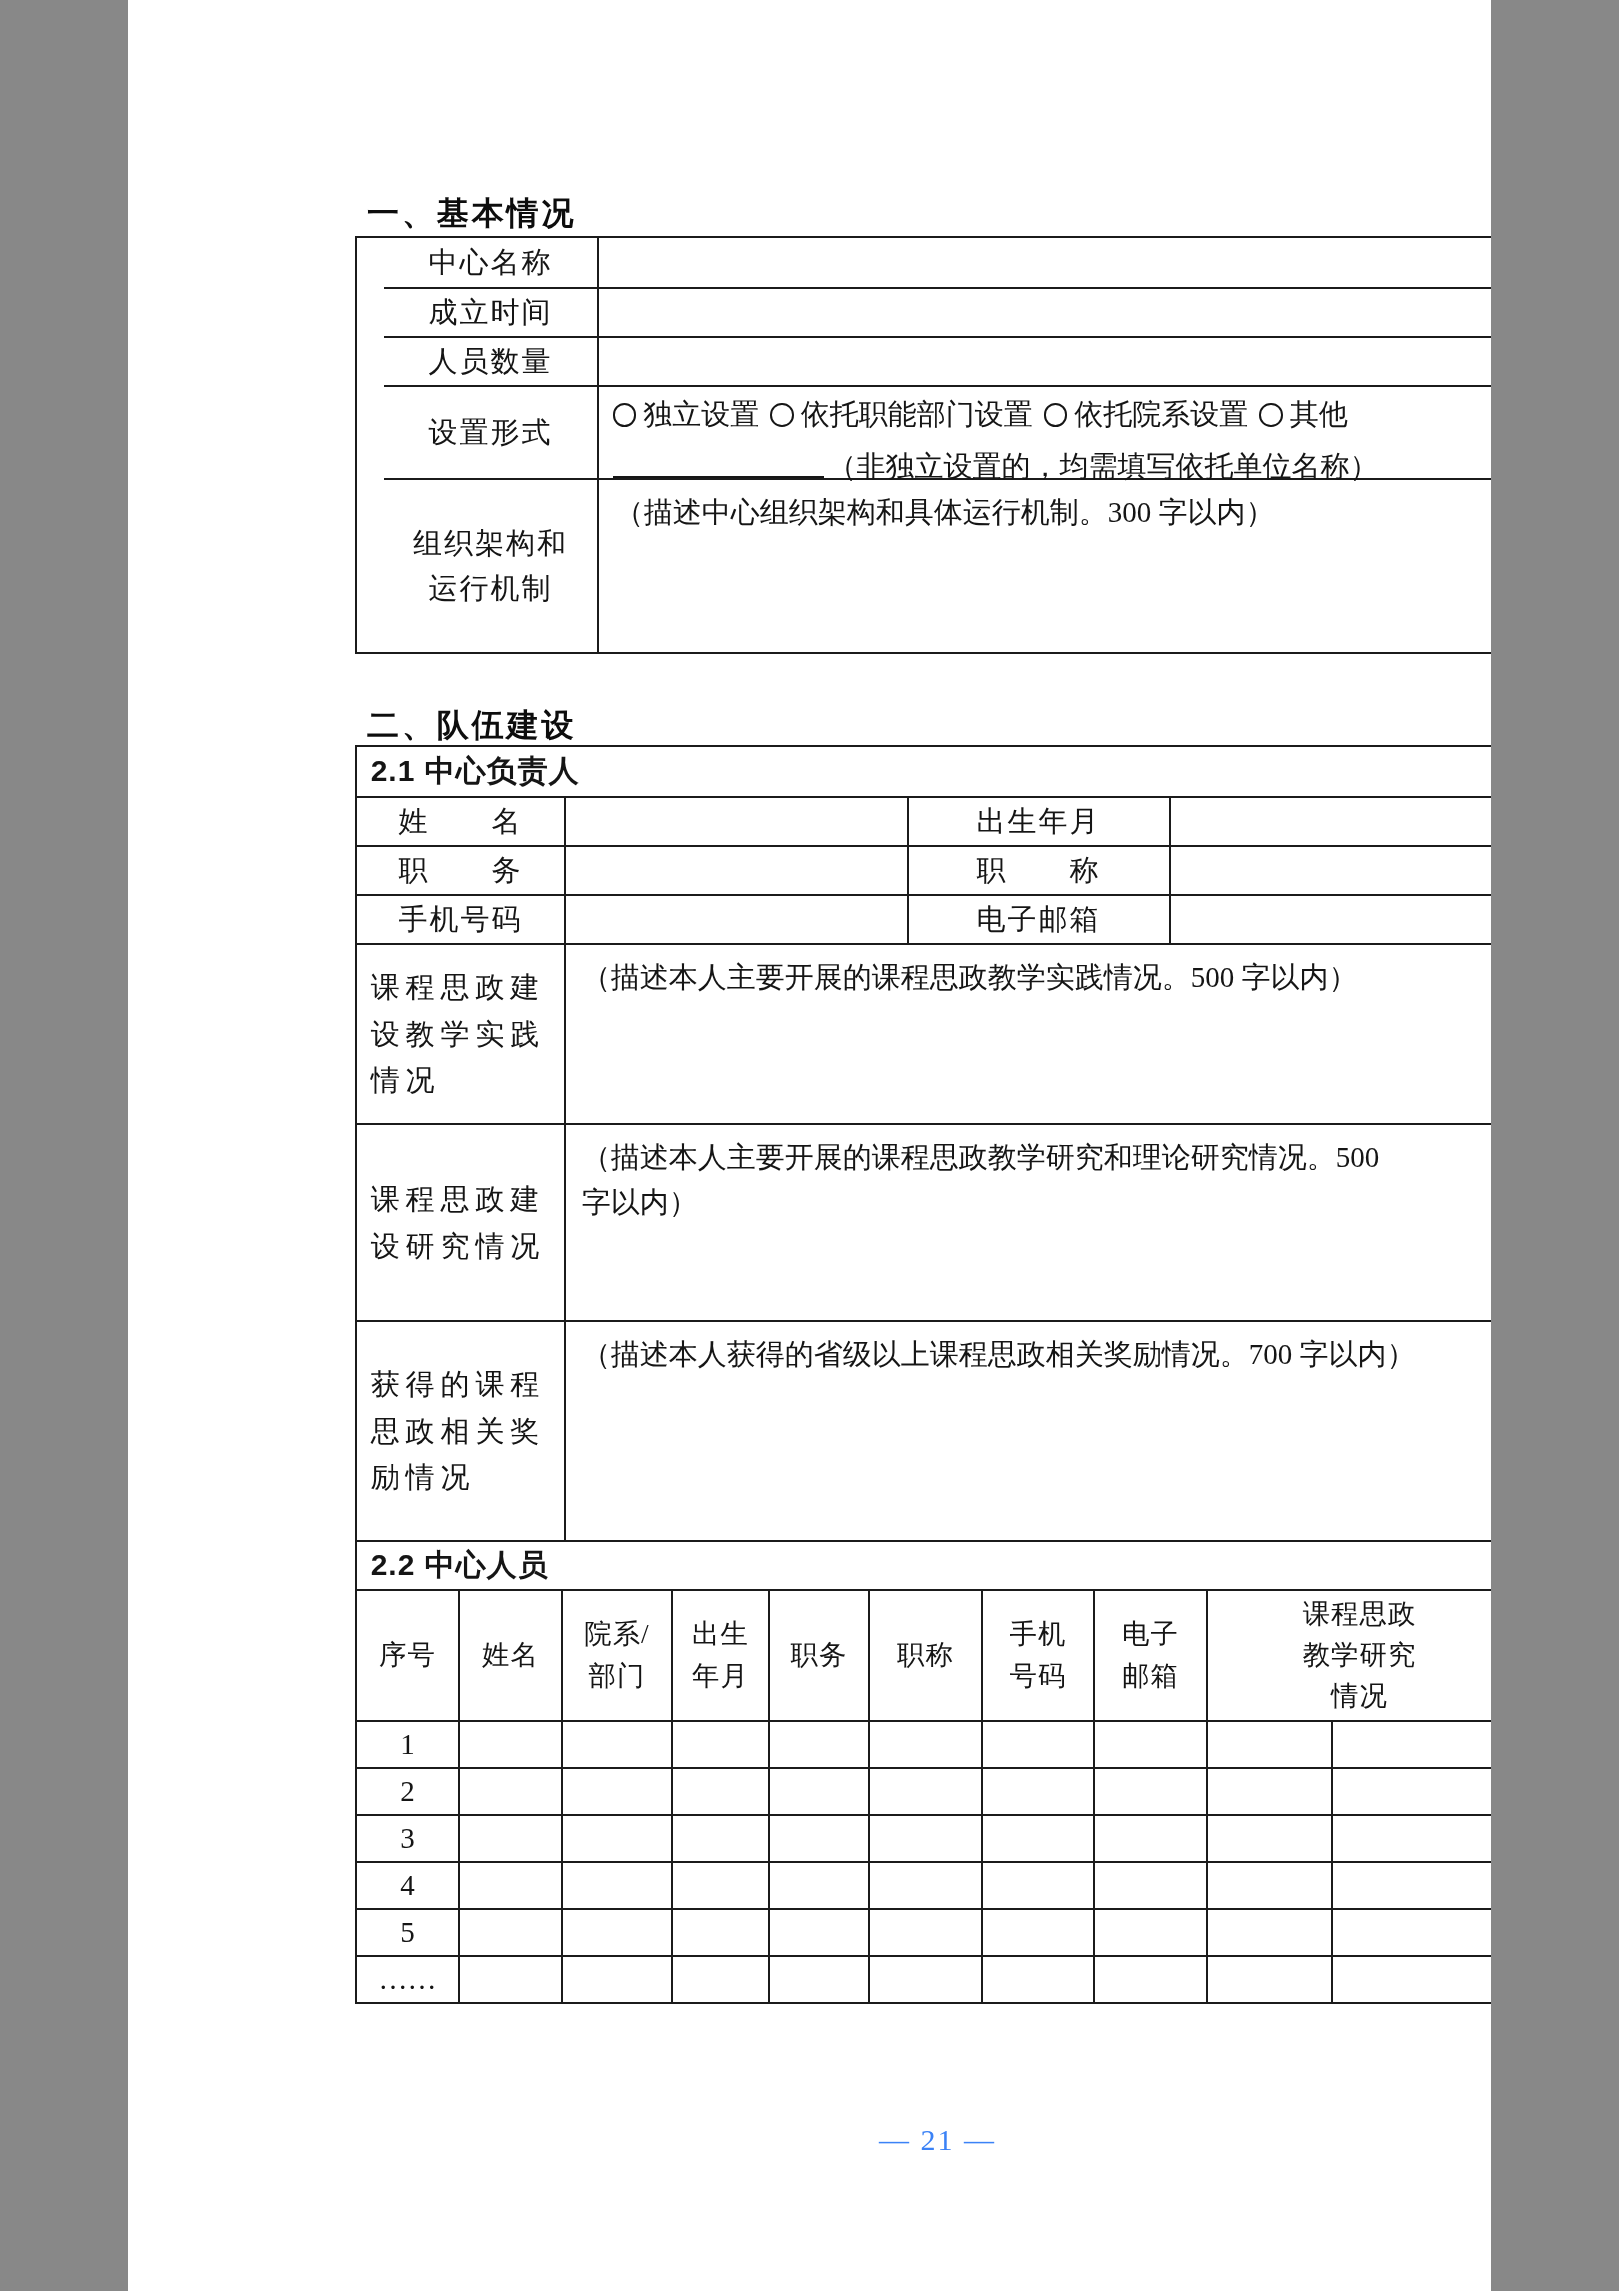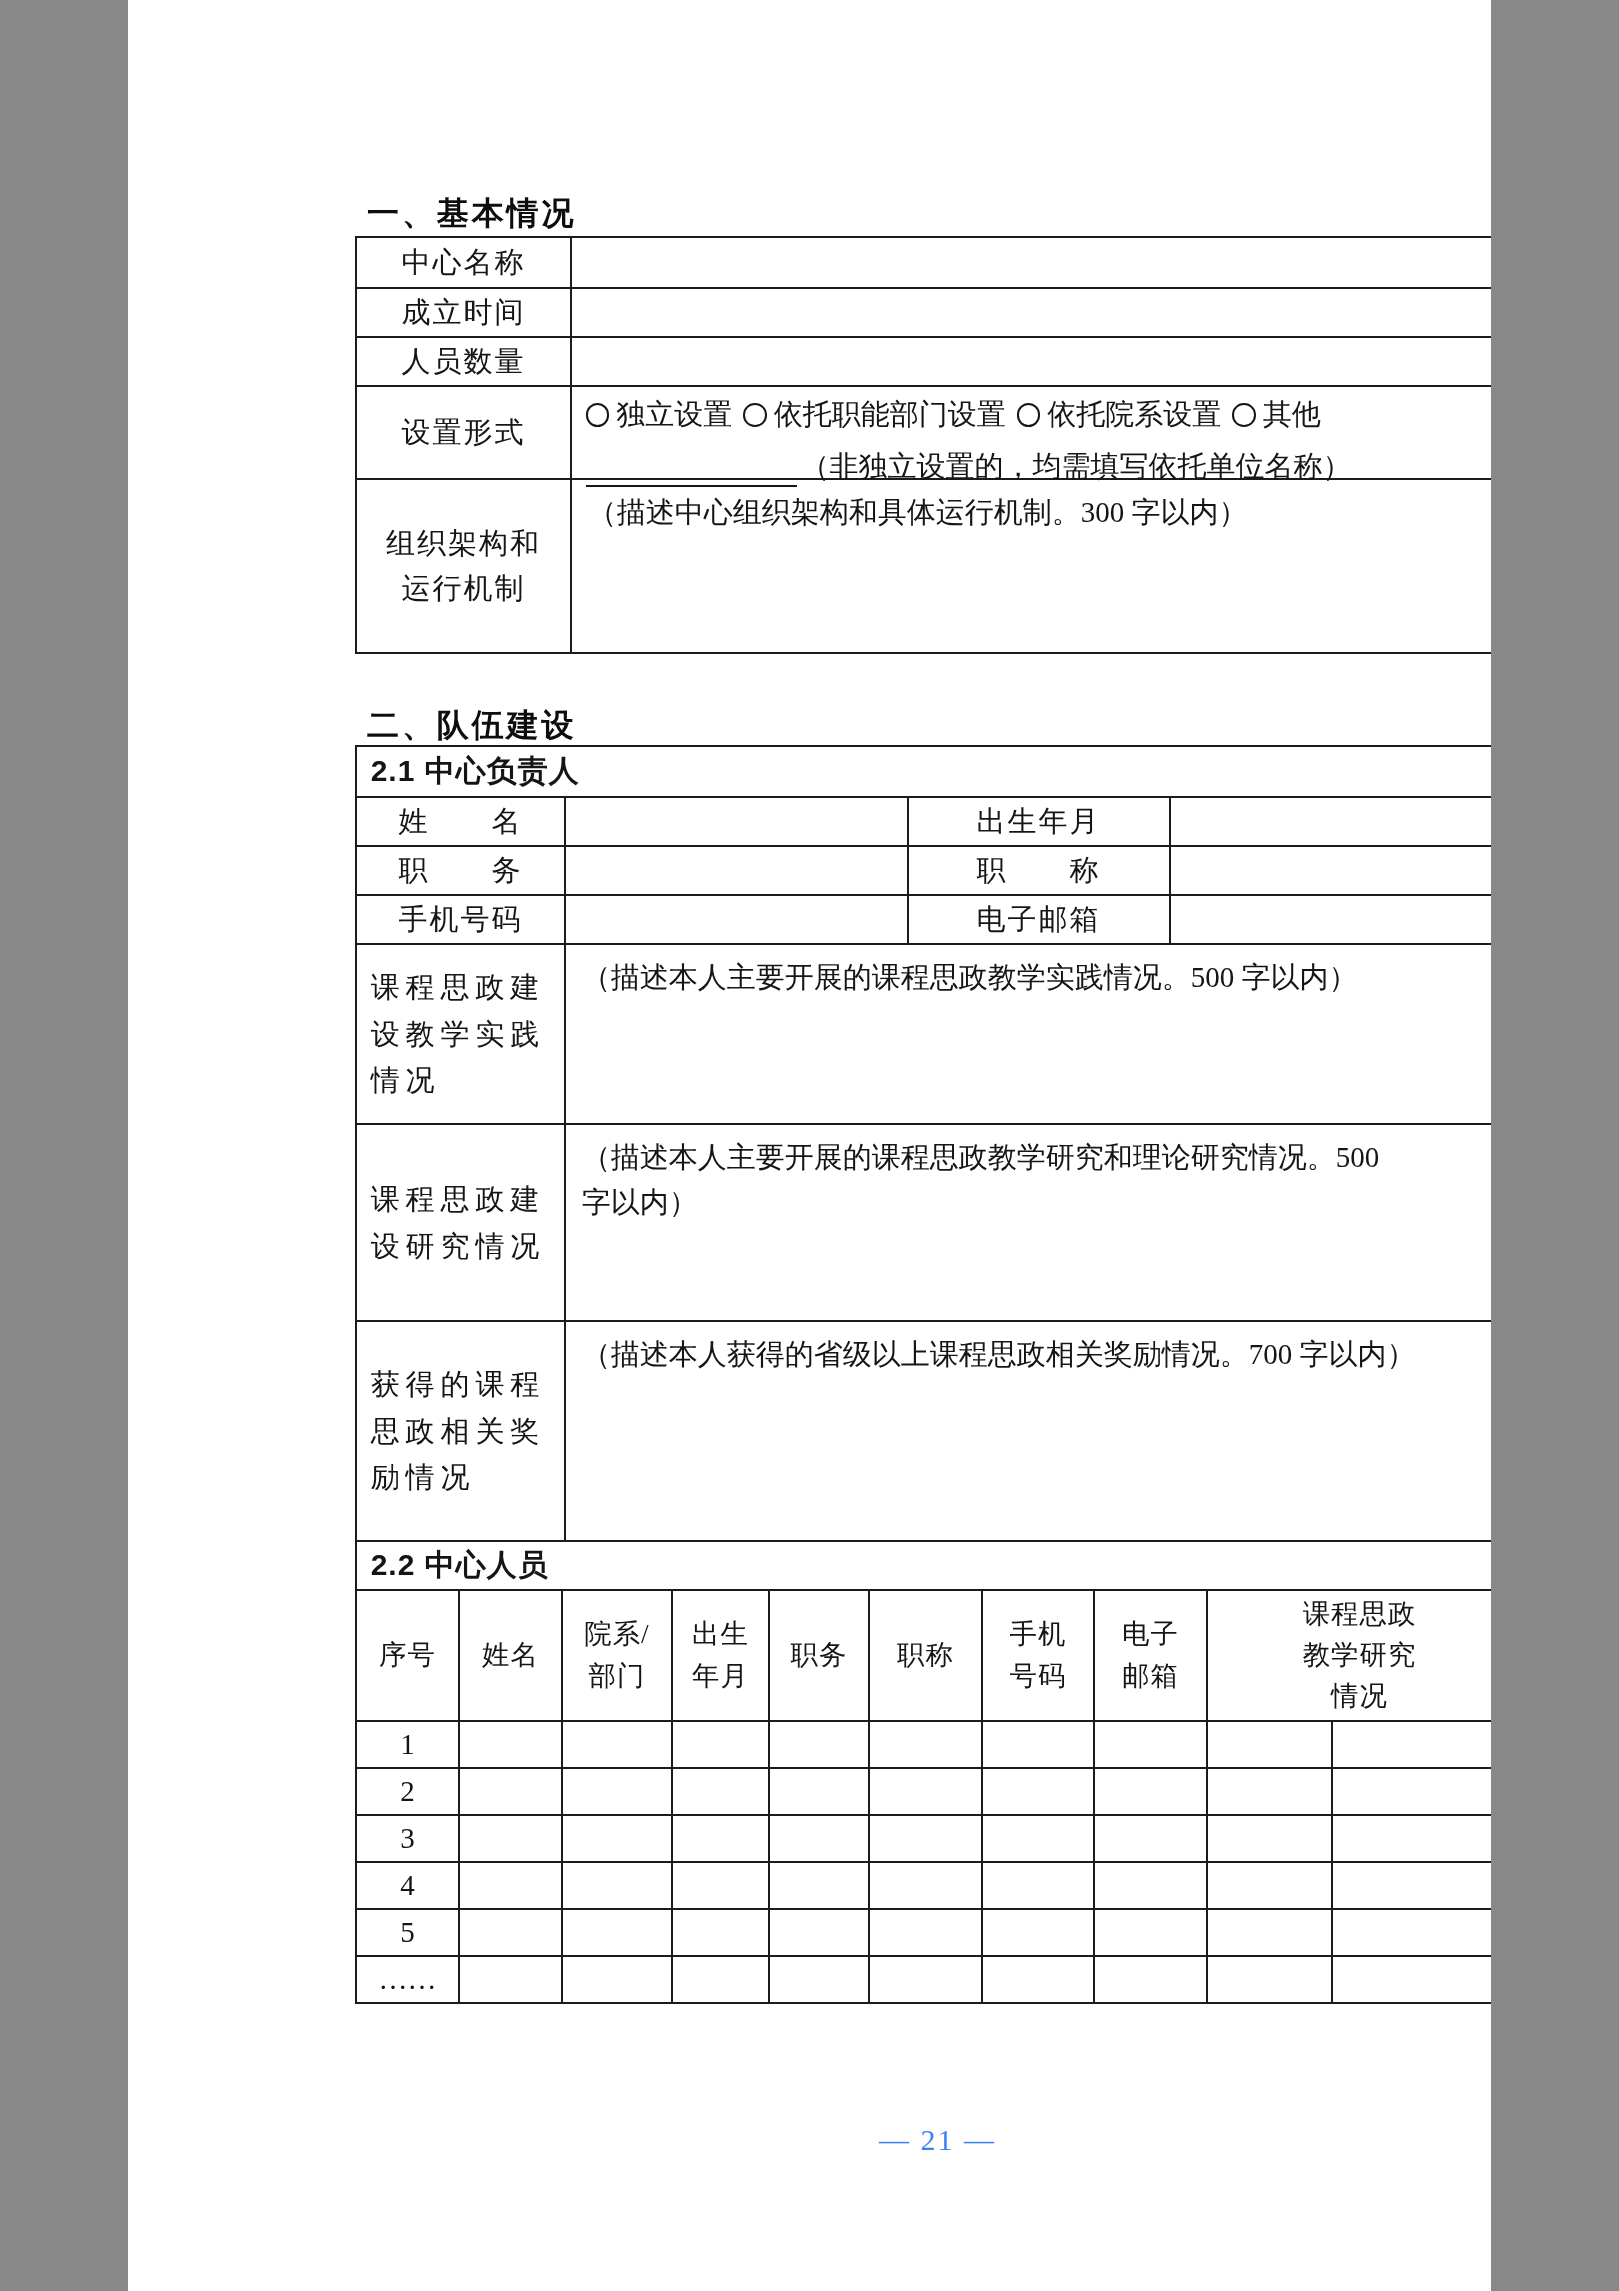--- a/index.html
+++ b/index.html
@@ -11,21 +11,21 @@
   }
   .sec-title {
     position:absolute; left:239px; font-size:32px; font-weight:700;
     letter-spacing:2.9px; color:#0d0d0d;
     font-family:"Liberation Sans","DejaVu Sans",sans-serif;
   }
   #title1 { top:192px; }
   #title2 { top:704px; }
 
   .tbl { position:absolute; left:227px; width:1158px; border:2.9px solid #1b1b1b; box-sizing:border-box; }
-  #table1 { top:236px; }
+  #table1 { top:236px;padding-left:27px; }
   #table2 { top:745px; }
 
   .tr { display:flex; border-top:2px solid #1b1b1b; box-sizing:border-box; align-items:stretch; }
   .tr:first-child { border-top:none; }
   .td { border-left:2px solid #1b1b1b; box-sizing:border-box; position:relative; }
   .td:first-child { border-left:none; }
 
   .lab {
     display:flex; align-items:center; justify-content:center;
     text-align:center; font-size:29px; letter-spacing:2px; line-height:1.55;
@@ -71,21 +71,21 @@
 
   .hint-cell { padding:9.8px 15.7px; font-size:29px; line-height:1.55; white-space:pre-line; }
 
   .setup-cell { padding:7.8px 13.7px 5.9px 13.7px; font-size:29px; }
   .setup-line1 { display:flex; align-items:center; gap:11px; flex-wrap:nowrap; }
   .radio-opt { display:inline-flex; align-items:center; white-space:nowrap; }
   .radio-circle {
     display:inline-block; width:19.6px; height:19.6px; border:2.5px solid #161616;
     border-radius:50%; margin-right:6.9px; flex:none;
   }
-  .setup-line2 { margin-top:11.8px; display:flex; align-items:flex-end; }
+  .setup-line2 { margin-top:11.8px; display:flex; align-items:flex-start; }
   .blank-line { display:inline-block; width:211px; border-bottom:2.5px solid #161616; height:29px; margin-right:3.9px; }
 
   .mhead {
     display:flex; align-items:center; justify-content:center; text-align:center;
     font-size:27.4px; line-height:1.5; white-space:pre-line; letter-spacing:1px;
   }
   .mnum { display:flex; align-items:center; justify-content:center; font-size:29px; }
 
   .page-number {
     position:absolute; top:2123px; left:0; width:1619px; text-align:center;

